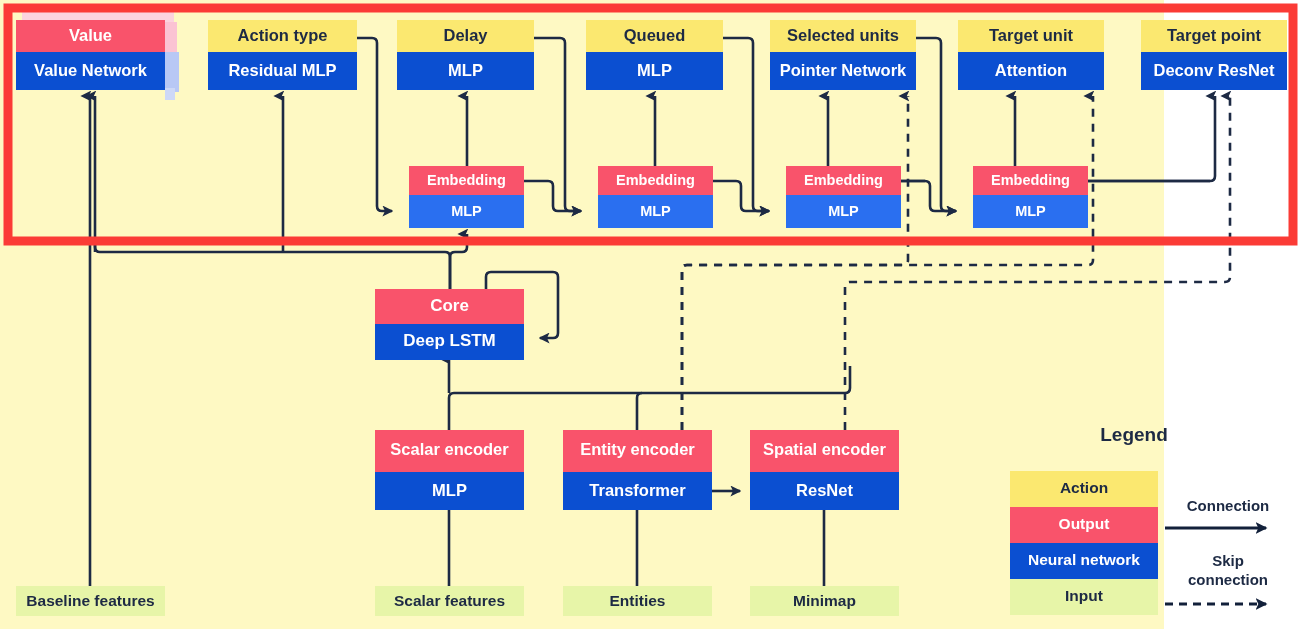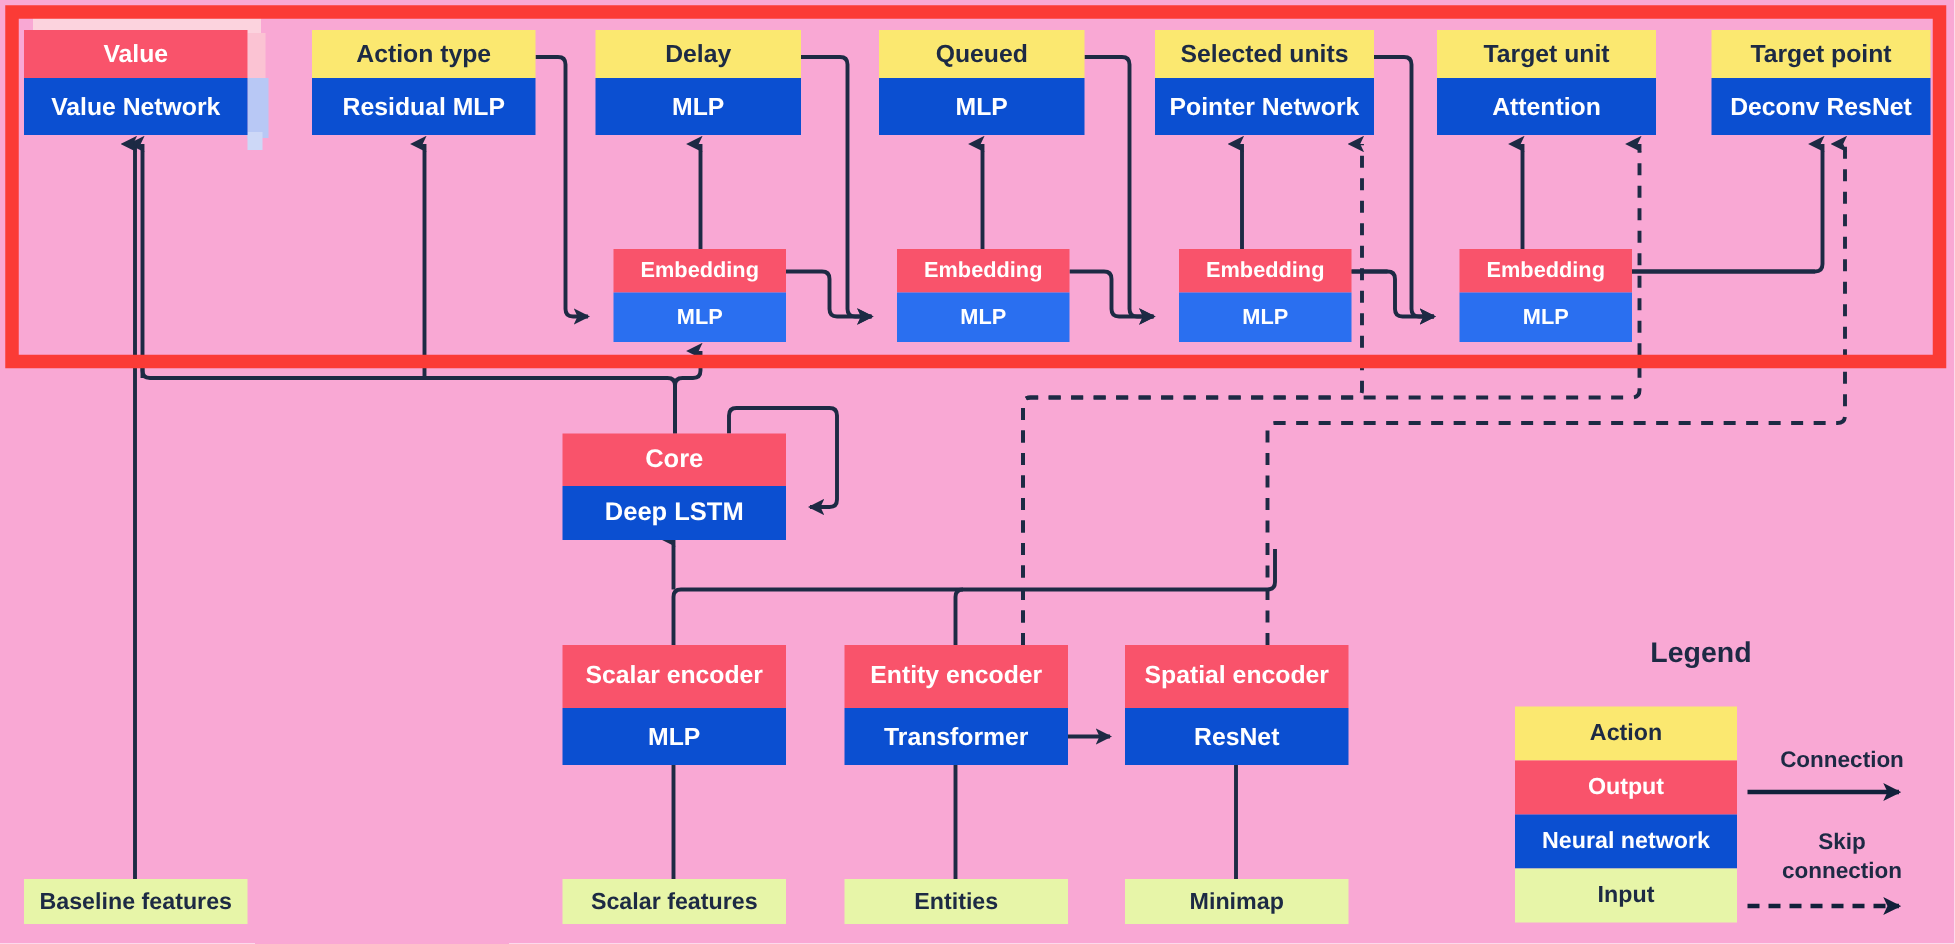--- a/index.html
+++ b/index.html
@@ -1,21 +1,21 @@
 <!DOCTYPE html>
 <html><head>
 <meta charset="utf-8">
 <style>
   html,body{margin:0;padding:0;background:#ffffff;}
   body{
     width:1303px;height:629px;overflow:hidden;
     font-family:"Liberation Sans","DejaVu Sans",sans-serif;
     -webkit-font-smoothing:antialiased;
   }
-  #stage{position:relative;width:1303px;height:629px;background:#f9a8d4;}
+  #stage{position:relative;width:1164px;height:629px;background:#fef9c3;}
   svg#diagram{position:absolute;left:0;top:0;width:1303px;height:629px;}
   .boxlabel{
     font-family:"Liberation Sans","DejaVu Sans",sans-serif;
     font-weight:700;
     text-anchor:middle;
     dominant-baseline:middle;
   }
   .t-dark{fill:#1d2a44;}
   .t-light{fill:#ffffff;}
   .legend-title{

